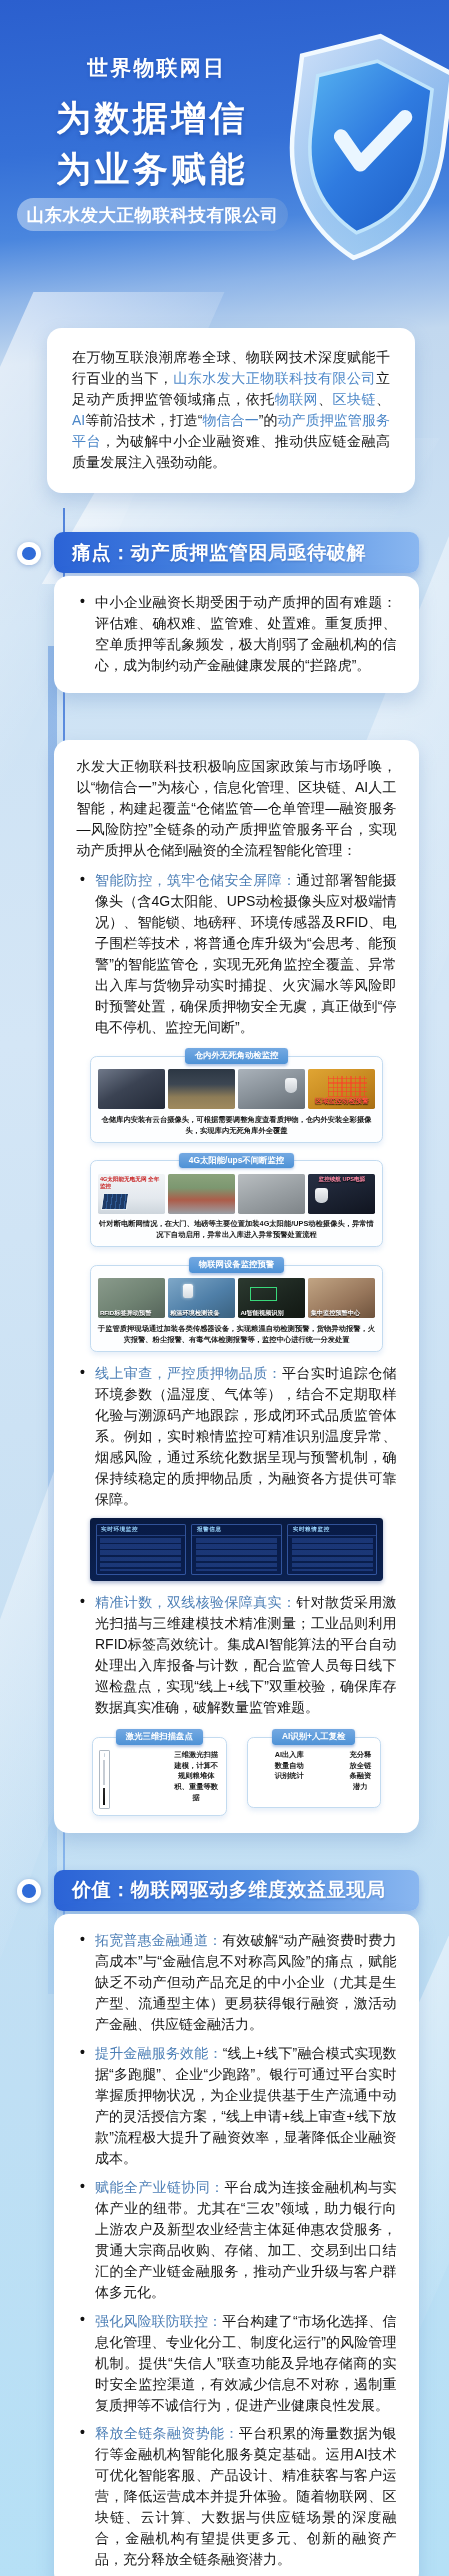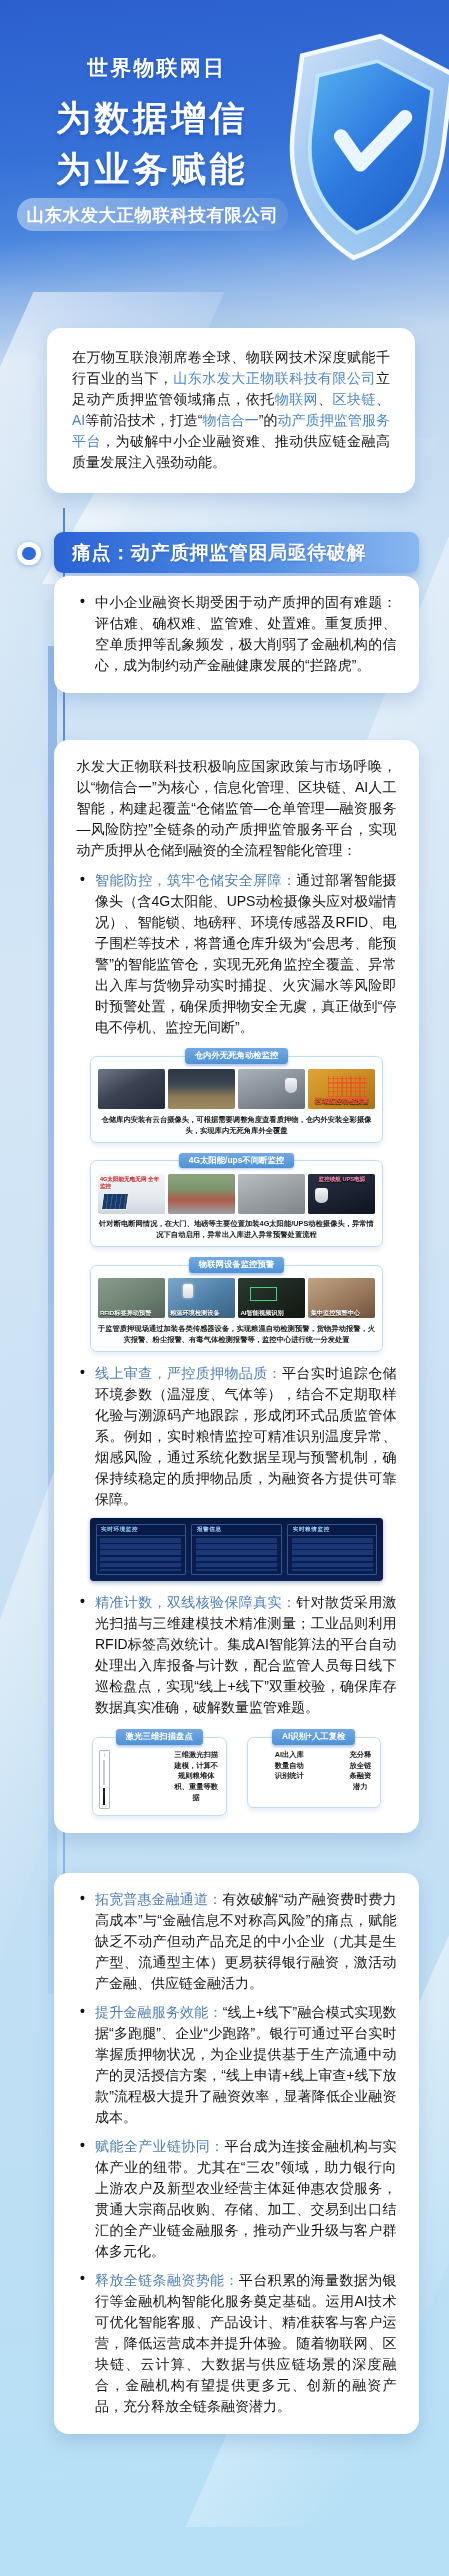--- a/index.html
+++ b/index.html
@@ -327,24 +327,29 @@
             <div class="tc-cap">充分释放全链条融资潜力</div>
           </div>
         </div>
       </div>
     </div>
   </div>
 
   <div class="sp-gap3"></div>
 
   <div class="sec">
+    <div class="sec-head">
+      <span class="node"></span>
+      <span class="sec-title">价值：物联网驱动多维度效益显现局</span>
+    </div>
     <div class="card sec-card">
       <ul class="b-list">
         <li class="b-item txt"><span class="lead">拓宽普惠金融通道：</span><span>有效破解“动产融资费时费力高成本”与“金融信息不对称高风险”的痛点，赋能缺乏不动产但动产品充足的中小企业（尤其是生产型、流通型主体）更易获得银行融资，激活动产金融、供应链金融活力。</span></li>
         <li class="b-item txt"><span class="lead">提升金融服务效能：</span><span>“线上+线下”融合模式实现数据“多跑腿”、企业“少跑路”。银行可通过平台实时掌握质押物状况，为企业提供基于生产流通中动产的灵活授信方案，“线上申请+线上审查+线下放款”流程极大提升了融资效率，显著降低企业融资成本。</span></li>
         <li class="b-item txt"><span class="lead">赋能全产业链协同：</span><span>平台成为连接金融机构与实体产业的纽带。尤其在“三农”领域，助力银行向上游农户及新型农业经营主体延伸惠农贷服务，贯通大宗商品收购、存储、加工、交易到出口结汇的全产业链金融服务，推动产业升级与客户群体多元化。</span></li>
+        <li class="b-item txt"><span class="lead">强化风险联防联控：</span><span>平台构建了“市场化选择、信息化管理、专业化分工、制度化运行”的风险管理机制。提供“失信人”联查功能及异地存储商的实时安全监控渠道，有效减少信息不对称，遏制重复质押等不诚信行为，促进产业健康良性发展。</span></li>
         <li class="b-item txt"><span class="lead">释放全链条融资势能：</span><span>平台积累的海量数据为银行等金融机构智能化服务奠定基础。运用AI技术可优化智能客服、产品设计、精准获客与客户运营，降低运营成本并提升体验。随着物联网、区块链、云计算、大数据与供应链场景的深度融合，金融机构有望提供更多元、创新的融资产品，充分释放全链条融资潜力。</span></li>
       </ul>
     </div>
   </div>
 
 </div>
 
 
 </body></html>

